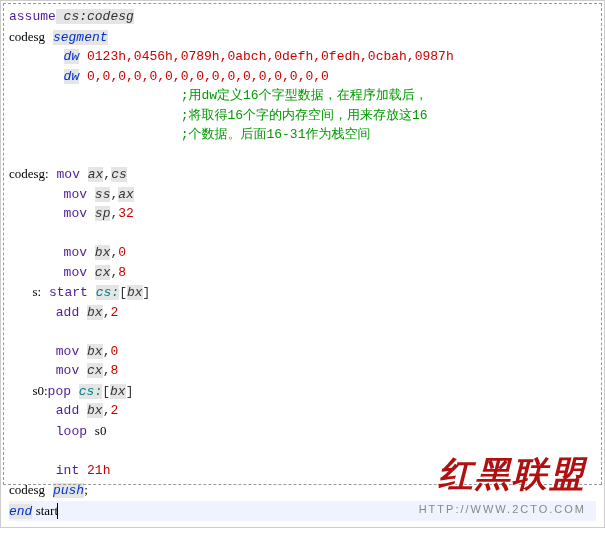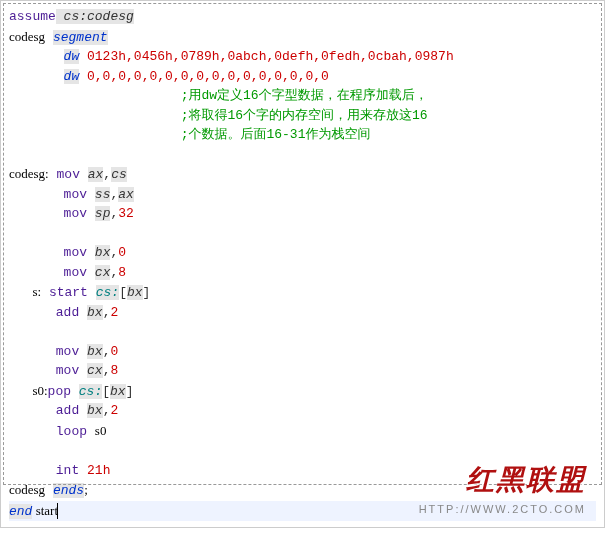--- a/index.html
+++ b/index.html
@@ -30,21 +30,21 @@
     height: 1.2em;
     background: #000;
     vertical-align: text-bottom;
     margin-left: -1px;
   }
   .watermark {
     position: absolute;
     right: 18px;
     bottom: 26px;
     font-family: "SimSun","STKaiti",serif;
-    font-size: 28px;
+    font-size: 35px;
     font-weight: bold;
     font-style: italic;
     letter-spacing: 2px;
     color: #b01010;
     text-shadow: 1px 1px 0 #fff;
   }
   .watermark2 {
     position: absolute;
     right: 18px;
     bottom: 10px;
@@ -111,20 +111,20 @@
 
 <div class="line">      <span class="kw-gray">add</span> <span class="hl">bx</span>,<span class="num-red">2</span></div>
 
 <div class="line">      <span class="kw-gray">loop</span> <span class="kw-black">s0</span></div>
 
 <div class="line"> </div>
 
 
 <div class="line">      <span class="kw-gray">int</span> <span class="num-red">21h</span></div>
 
-<div class="line"><span class="kw-black">codesg</span> <span class="kw-blue hl">ends</span><span class="kw-black">;</span></div>
+<div class="line"><span class="kw-black">codesg</span> <span class="kw-blue hl">push</span><span class="kw-black">;</span></div>
 
 <div class="line endrow"><span class="kw-blue hl">end</span><span class="kw-black"> start</span><span class="caret"></span></div>
 
 </div>
 
 <div class="watermark">红黑联盟</div>
 <div class="watermark2">HTTP://WWW.2CTO.COM</div>
 
 </body></html>

